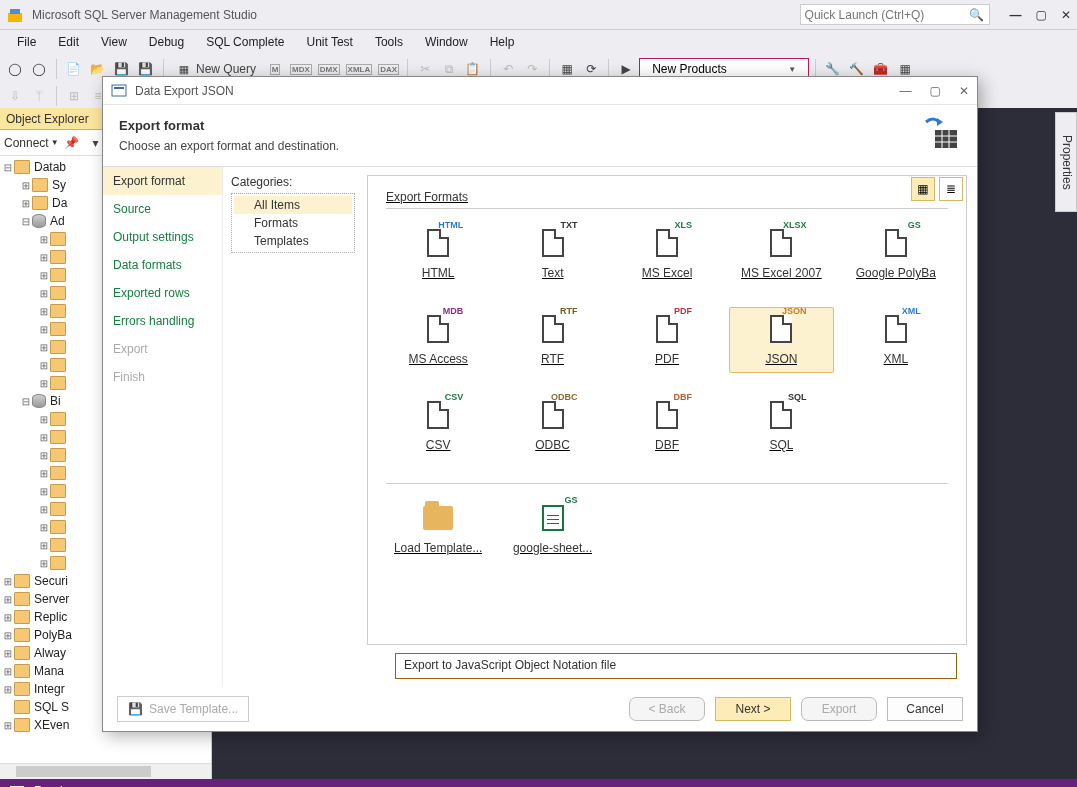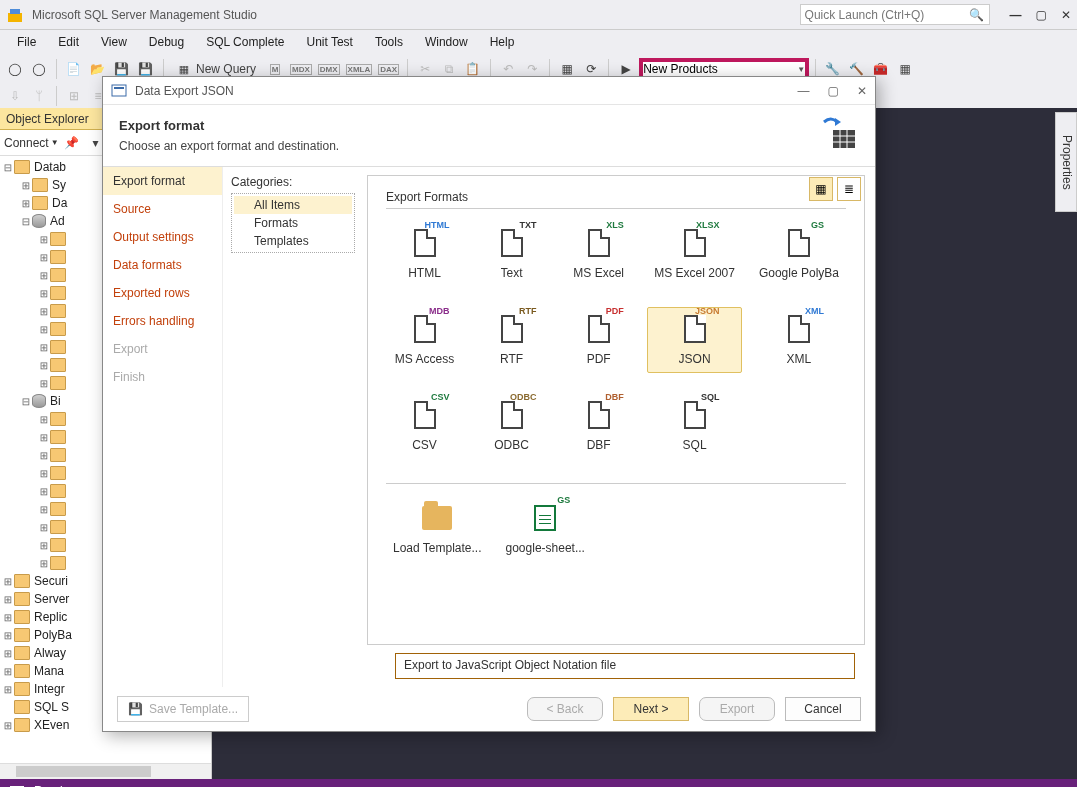--- a/index.html
+++ b/index.html
@@ -17,21 +17,21 @@
 
 
 .menubar { height: 24px; background: #eeeef2; display: flex; align-items: center; padding: 0 6px; gap: 0; color: #222; }
 .menubar .mi { padding: 3px 11px; }
 
 
 .toolbar { height: 30px; background: #eeeef2; display: flex; align-items: center; padding: 0 4px; gap: 2px; }
 .tbtn { min-width: 22px; height: 22px; display: flex; align-items: center; justify-content: center; color: #444; padding:0 2px;}
 .tbtn.disabled { color: #bbb; }
 .tsep { width: 1px; height: 20px; background: #ccc; margin: 0 4px; }
-.combo { width: 170px; height: 22px; border: 4px solid #be185d; background: #fff; display: flex; align-items: center; padding: 0 0; }
+.combo { width: 170px; height: 22px; border: 1px solid #be185d; background: #fff; display: flex; align-items: center; padding: 0 12px; }
 .combo .dd { margin-left: auto; color:#555; font-size:8px;}
 .newq { display: flex; align-items:center; gap:4px; padding: 0 6px;}
 
 
 .main { height: 671px; display: flex; background: #2d2d3a; position: relative; }
 .oe-panel { width: 212px; background: #fff; border-right: 1px solid #ccc; display: flex; flex-direction: column; }
 .oe-title { height: 22px; background: #fce69f; color: #333; display: flex; align-items: center; padding: 0 6px; font-weight: normal; border-bottom: 1px solid #d0b050;}
 .oe-conn { height: 26px; display: flex; align-items: center; padding: 0 4px; gap: 2px; color: #333; border-bottom: 1px solid #ddd;}
 .tree { flex: 1; overflow: auto; padding: 2px 0 2px 2px; color: #222; }
 .tnode { display: flex; align-items: center; height: 18px; white-space: nowrap; }
@@ -44,43 +44,43 @@
 
 
 .darkpane { flex: 1; background: #2d2d3a; position: relative; }
 .vtab { position: absolute; right: 0; top: 4px; width: 22px; height: 100px; background: #eeeef2; border: 1px solid #ccc; writing-mode: vertical-rl; text-align: center; padding: 6px 2px; color: #333;}
 
 
 .statusbar { height: 24px; background: #68217a; color: #fff; display: flex; align-items: center; padding: 0 10px; gap: 10px;}
 .statusbar .sqicon { width:14px; height:10px; border:1px solid #fff;}
 
 
-.dialog { position: absolute; left: 102px; top: 76px; width: 774px; height: 656px; background: #fff; border: 1px solid #888; box-shadow: 4px 4px 16px rgba(0,0,0,0.3); display: flex; flex-direction: column; }
+.dialog { position: absolute; left: 102px; top: 76px; width: 876px; height: 656px; background: #fff; border: 1px solid #888; box-shadow: 4px 4px 16px rgba(0,0,0,0.3); display: flex; flex-direction: column; }
 .dlg-title { height: 28px; display: flex; align-items: center; padding: 0 8px; gap: 8px; color: #555; border-bottom: 1px solid #e5e5e5;}
 .dlg-title .spacer{flex:1;}
 .dlg-winbtns { display:flex; gap:18px; color:#666;}
 .dlg-header { height: 62px; display:flex; align-items:center; padding: 0 16px; border-bottom:1px solid #ddd; }
 .dlg-header .htxt h3 { font-size: 13px; font-weight: bold; color: #333; margin-bottom: 6px;}
 .dlg-header .htxt p { color: #444; }
 .dlg-header .hicon { margin-left:auto; }
 .dlg-body { flex:1; display:flex; }
 .steps { width: 120px; background: #fff; }
-.step { height: 28px; display:flex; align-items:center; padding: 0 10px; color: #c2410c; }
+.step { height: 28px; display:flex; align-items:center; padding: 0 10px; color: #15803d; }
 .step.active { background: #fdf2cf; color: #333; }
 .step.disabled { color: #aaa; }
 .catcol { width: 140px; padding: 8px; }
 .catlabel { color: #333; margin-bottom: 4px; }
 .catlist { border: 1px dotted #aaa; padding: 2px;}
 .catitem { height: 18px; padding: 0 20px; display:flex; align-items:center; color:#333;}
 .catitem.sel { background: #fdf2cf; }
 .fmtcol { flex:1; padding: 8px 10px 8px 4px; display:flex; flex-direction:column;}
 .viewbtns { position:absolute; right:14px; top:100px; display:flex; gap:4px;}
 .viewbtn { width:24px; height:24px; border:1px solid #d8b866; background:#fff; display:flex; align-items:center; justify-content:center;}
 .viewbtn.sel { background:#fdecb8;}
-.fmtbox { border: 1px solid #ccc; flex:1; padding: 10px 18px; overflow:auto;}
+.fmtbox { border: 1px solid #ccc; flex:1; padding: 10px 18px; overflow:auto;text-decoration:underline;}
 .section-title { color:#333; margin: 4px 0; }
 .section-line { height:1px; background:#ccc; margin-bottom: 12px;}
 .grid { display:grid; grid-template-columns: repeat(5, 1fr); gap: 20px 10px; margin-bottom: 24px;}
 .fmtitem { display:flex; flex-direction:column; align-items:center; gap:8px; padding: 6px; border:1px solid transparent; border-radius:2px;}
 .fmtitem.sel { background:#fdf2cf; border:1px solid #e0c060;}
 .fmticon { width: 30px; height: 30px; position: relative; display:flex; align-items:center; justify-content:center;}
 .docshape { width: 22px; height: 28px; border: 2px solid #444; background: #fff; position: relative; }
 .docshape::before { content:""; position:absolute; right:-2px; top:-2px; width:8px; height:8px; background:#fff; border-left:2px solid #444; border-bottom:2px solid #444;}
 .extlbl { position:absolute; top:-8px; right:-10px; font-size:9px; font-weight:bold; }
 .fmtname { color: #333; text-align:center; font-size:12px; max-width: 90px; white-space: nowrap; overflow:hidden; text-overflow:ellipsis;}

